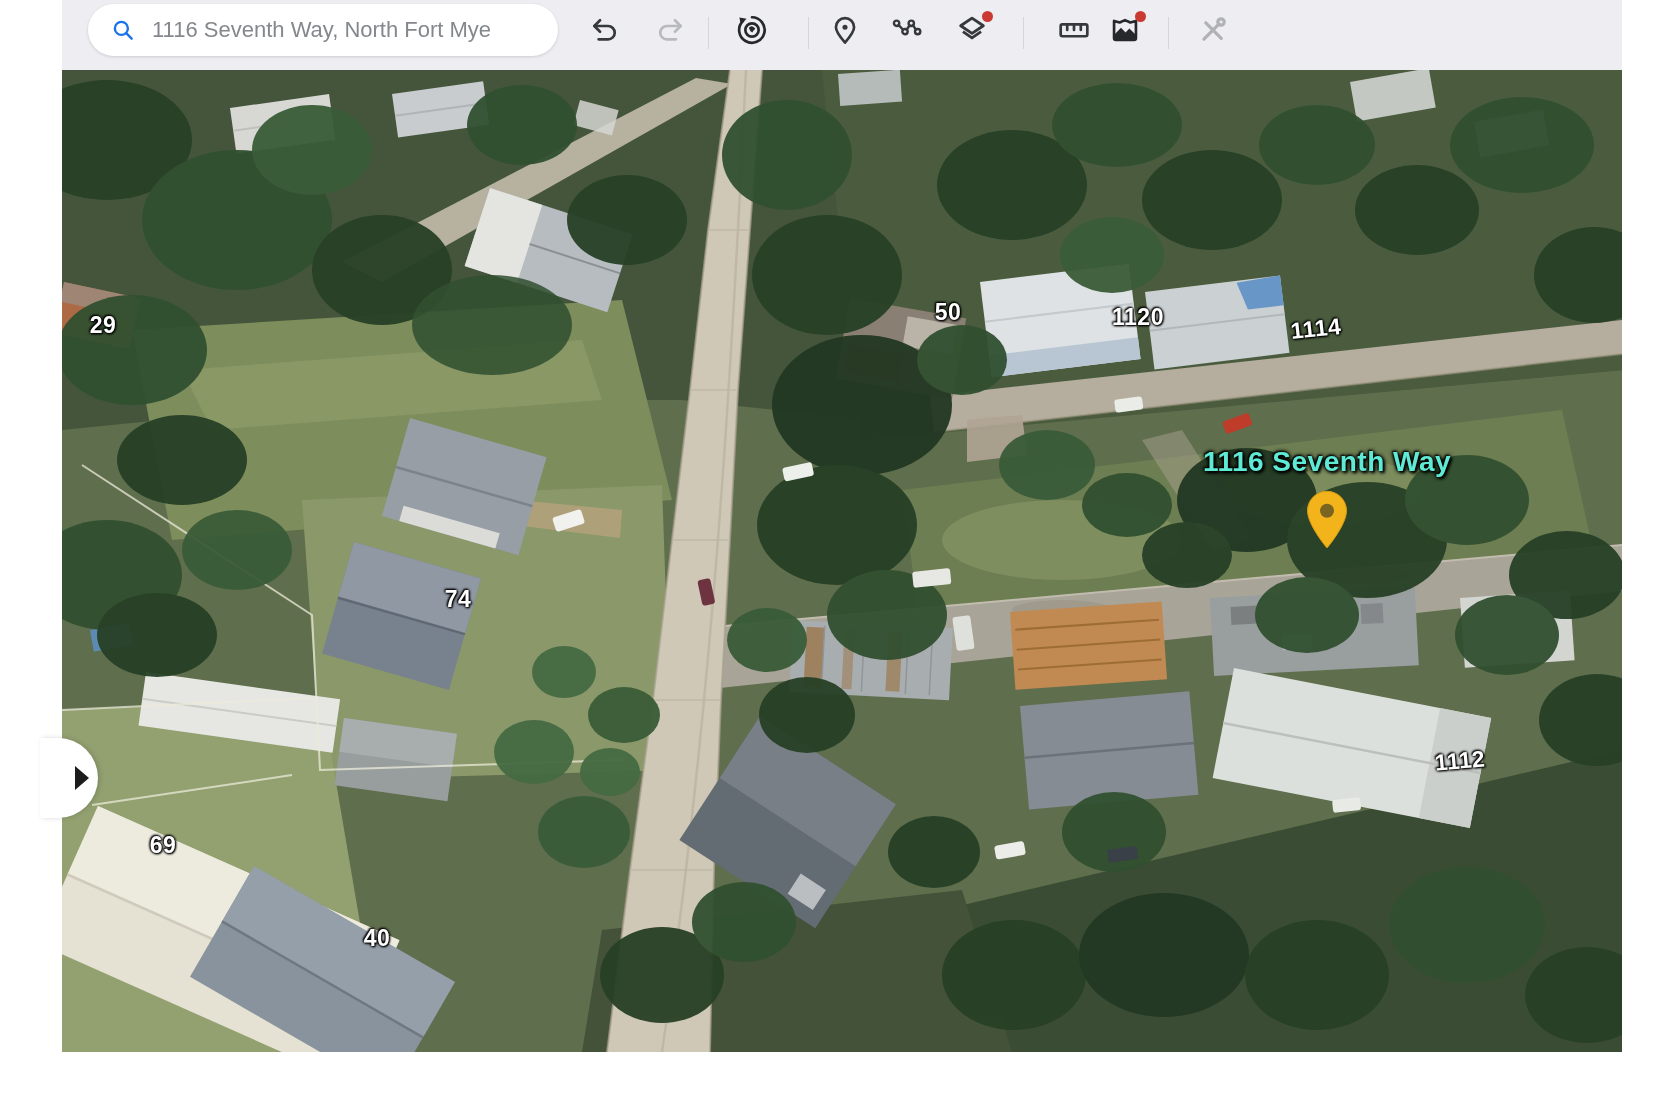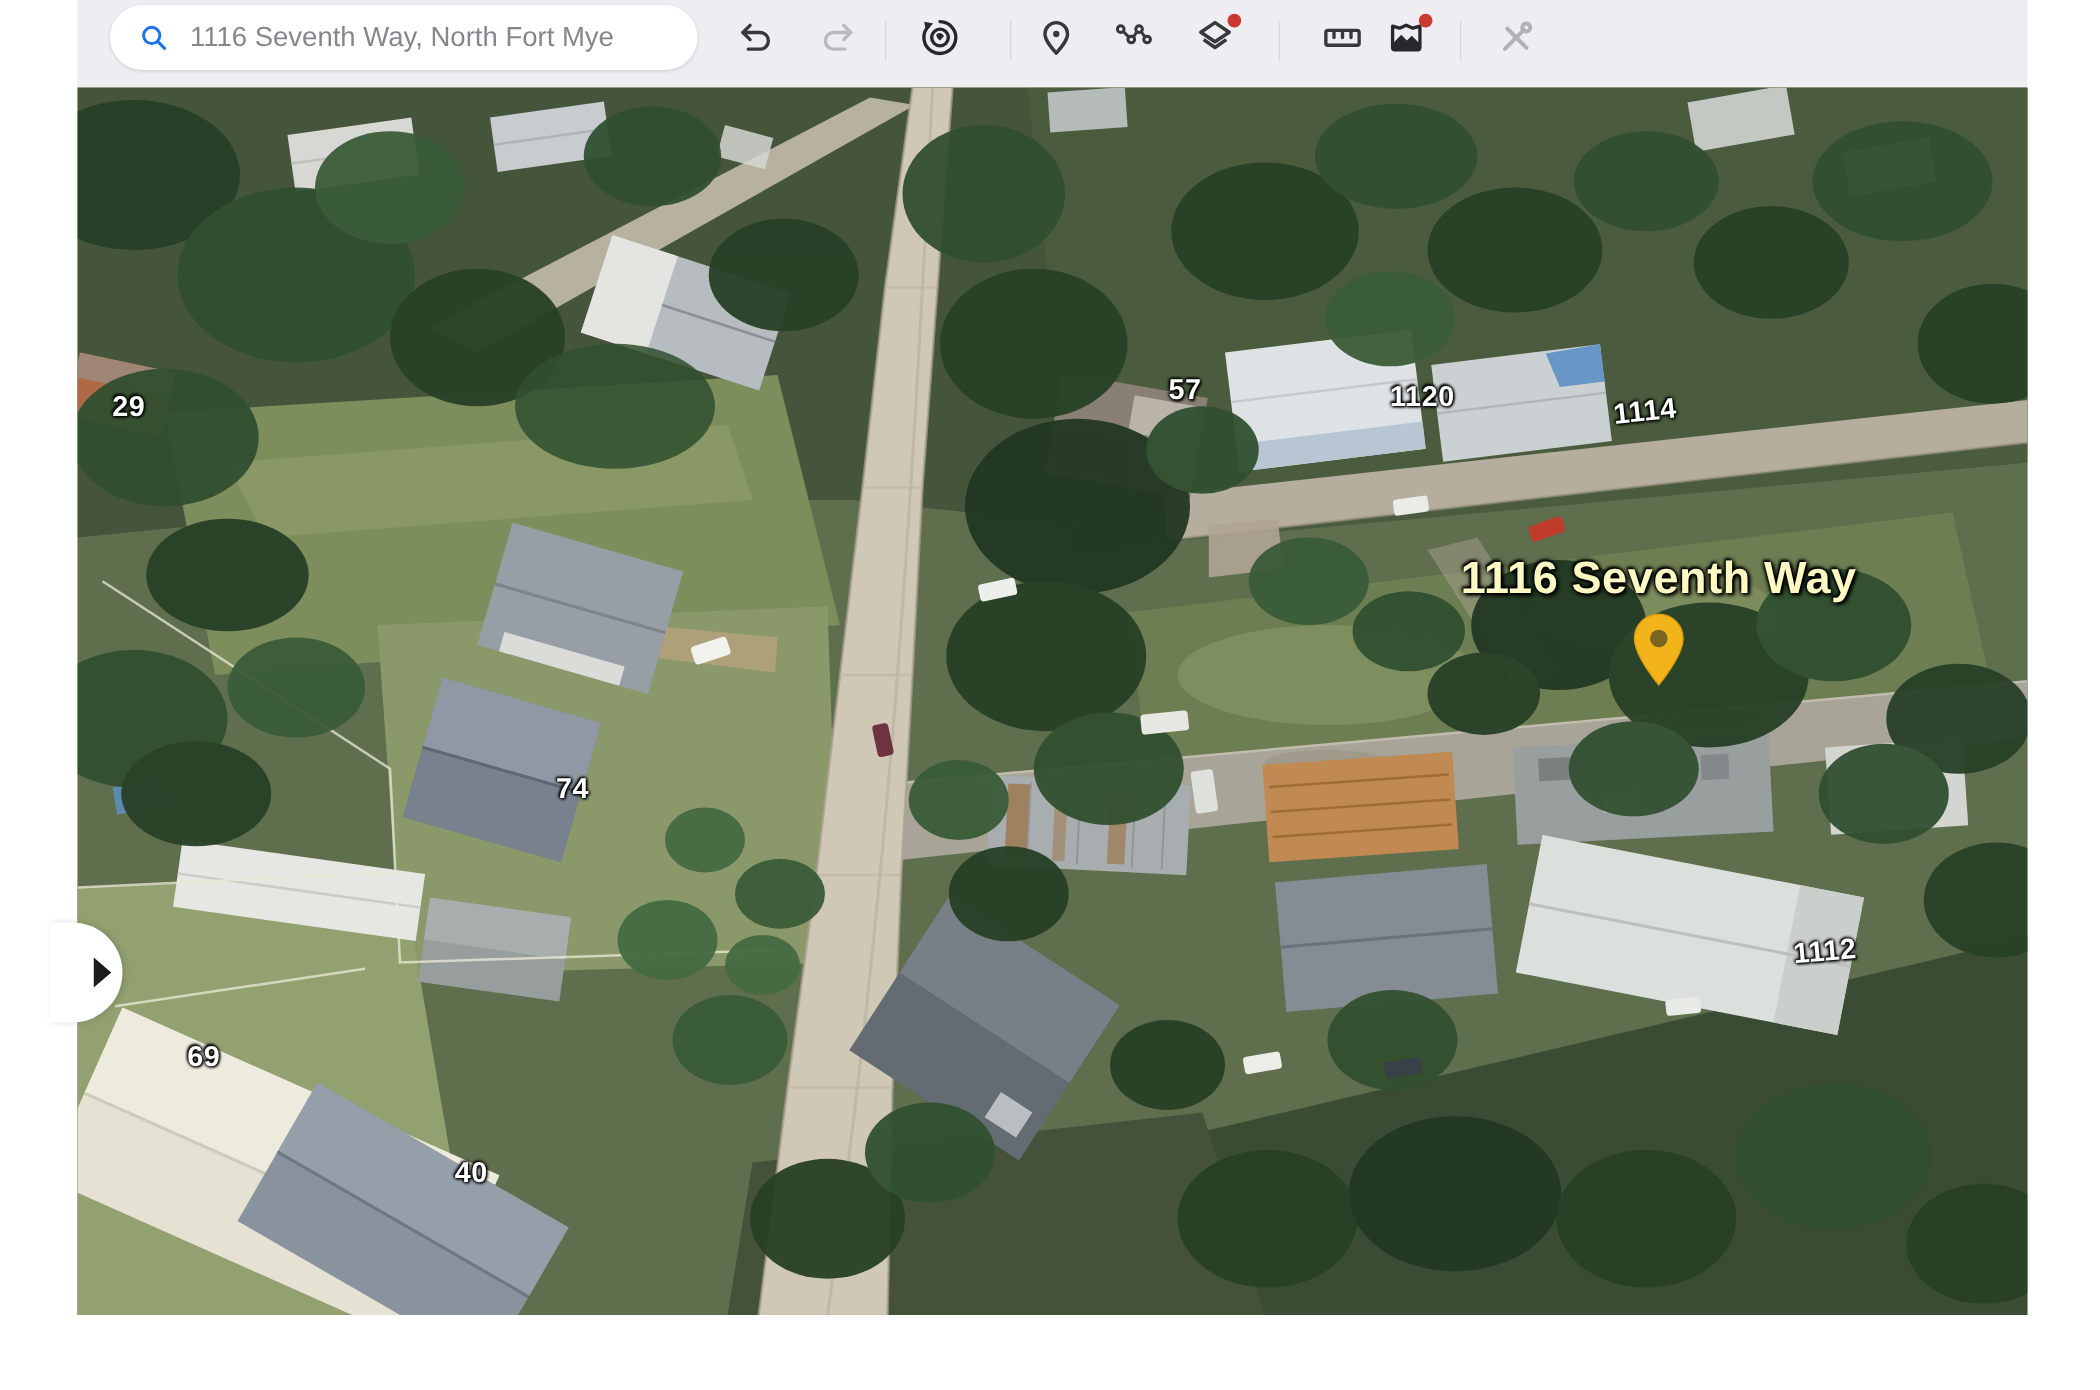--- a/index.html
+++ b/index.html
@@ -19,21 +19,21 @@
   .badge{position:absolute;top:1px;right:-1px;width:11px;height:11px;border-radius:50%;background:#CB3A31;}
 
   
   .map{position:absolute;left:62px;top:70px;width:1560px;height:982px;overflow:hidden;background:#5f6e4c;}
   .map svg.scene{position:absolute;left:0;top:0;}
   .plabel{position:absolute;transform:translate(-50%,-50%);color:#fff;font-weight:bold;font-size:23px;
     letter-spacing:.5px;white-space:nowrap;
     text-shadow:0 0 3px #000,0 0 3px #000,1px 1px 2px #000,-1px -1px 2px #000;}
   .plabel.rot6{transform:translate(-50%,-50%) rotate(-6deg);}
   .plabel.rot5{transform:translate(-50%,-50%) rotate(-5deg);}
-  .addr{position:absolute;transform:translate(-50%,-50%);color:#fef9c3;font-weight:bold;font-size:36px;
+  .addr{position:absolute;transform:translate(-50%,-50%);color:#5eead4;font-weight:bold;font-size:28px;
     letter-spacing:.5px;white-space:nowrap;
     text-shadow:0 0 4px #000,0 0 4px #000,2px 2px 3px #000,-1px -1px 2px #000;}
   .pin{position:absolute;left:1242px;top:419px;width:46px;height:60px;cursor:pointer;}
 
   
   .panel-tab{position:absolute;left:40px;top:738px;width:58px;height:80px;background:#ffffff;
     border-radius:0 40px 40px 0;box-shadow:2px 0 5px rgba(0,0,0,.15);cursor:pointer;
     display:flex;align-items:center;justify-content:flex-end;padding-right:8px;box-sizing:border-box;}
 </style>
 </head>
@@ -373,24 +373,24 @@
         <g transform="translate(1045,780) rotate(-8)">
             <rect width="30" height="13" rx="3" fill="#394047"></rect>
           </g>
         <g transform="translate(1270,730) rotate(-6)">
             <rect width="28" height="13" rx="3" fill="#e8eae6"></rect>
           </g>
       </g>
     </svg>
 
     <div class="plabel" style="left:41px;top:255px">29</div>
-    <div class="plabel" style="left:886px;top:242px">57</div>
+    <div class="plabel" style="left:886px;top:242px">50</div>
     <div class="plabel" style="left:1076px;top:247px">1120</div>
     <div class="plabel rot6" style="left:1254px;top:259px">1114</div>
-    <div class="plabel" style="left:396px;top:561px">74</div>
+    <div class="plabel" style="left:396px;top:529px">74</div>
     <div class="plabel" style="left:101px;top:775px">69</div>
     <div class="plabel" style="left:315px;top:868px">40</div>
     <div class="plabel rot5" style="left:1398px;top:691px">1112</div>
 
     <div class="addr" style="left:1265px;top:392px">1116 Seventh Way</div>
 
     <div class="pin">
       <svg width="46" height="60" viewBox="0 0 46 60">
         <path d="M23 59 C23 59 3.5 36 3.5 21.8 A19.5 19.5 0 1 1 42.5 21.8 C42.5 36 23 59 23 59 Z" fill="#F2B41A" stroke="#d79c10" stroke-width="1"></path>
         <circle cx="23" cy="21.8" r="7" fill="#7A6520"></circle>

